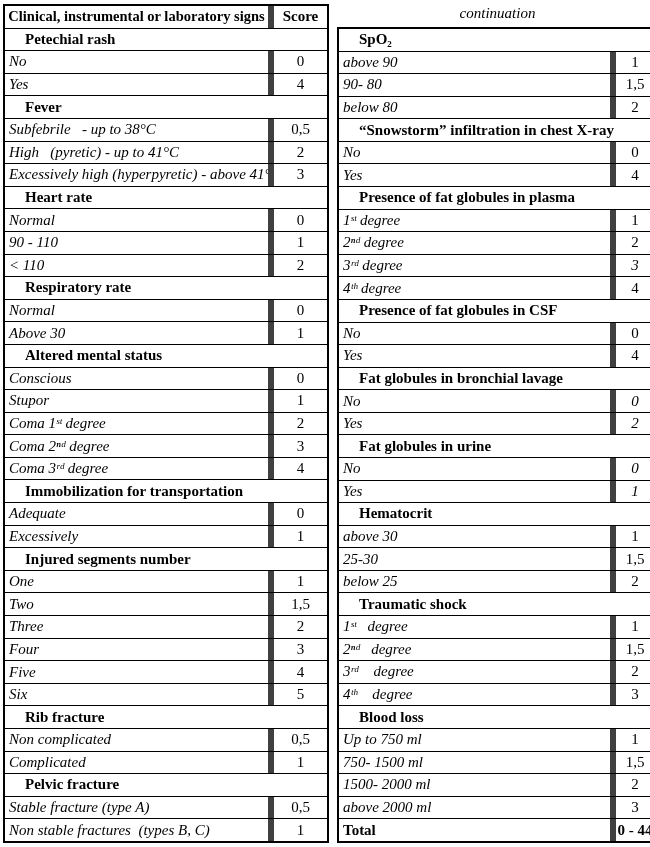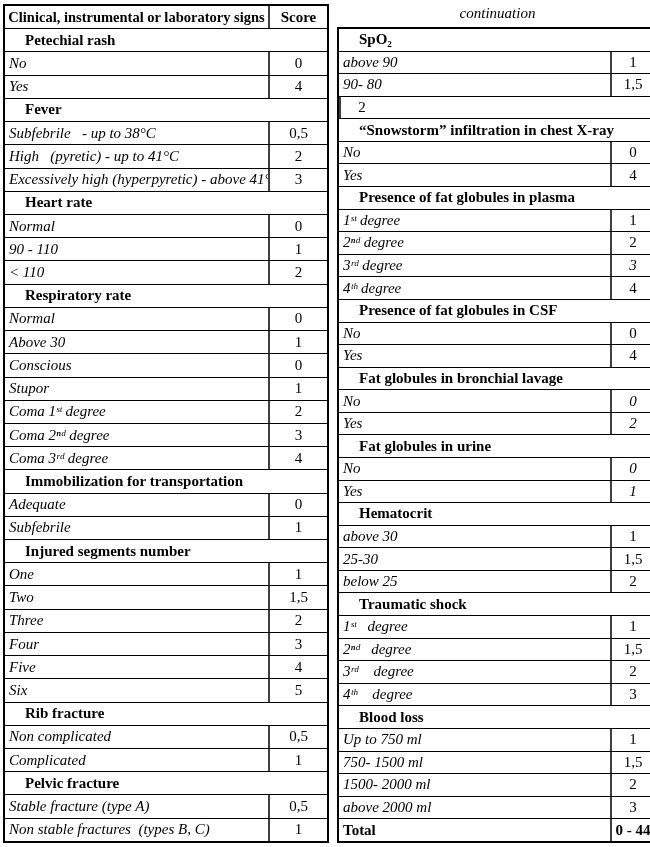--- a/index.html
+++ b/index.html
@@ -66,21 +66,21 @@
     font-style: italic;
     font-size: 15px;
     white-space: pre;
     overflow: hidden;
     box-sizing: border-box;
   }
   .cell-score {
     display: flex;
     align-items: center;
     justify-content: center;
-    border-left: 2px solid #404040;
+    border-left: 6px solid #404040;
     font-size: 15px;
     box-sizing: border-box;
     flex: 0 0 auto;
   }
   .tbl-left  .cell-score { width: 59px; }
   .tbl-right .cell-score { width: 44px; }
   .cell-score.it { font-style: italic; }
   .section-row .section-title {
     flex: 1 1 auto;
     display: flex;
@@ -162,20 +162,23 @@
         <div class="section-title">Respiratory rate</div>
       </div>
       <div class="row item-row">
         <div class="cell-label">Normal</div>
         <div class="cell-score">0</div>
       </div>
       <div class="row item-row">
         <div class="cell-label">Above 30</div>
         <div class="cell-score">1</div>
       </div>
+      <div class="row section-row">
+        <div class="section-title">Altered mental status</div>
+      </div>
       <div class="row item-row">
         <div class="cell-label">Conscious</div>
         <div class="cell-score">0</div>
       </div>
       <div class="row item-row">
         <div class="cell-label">Stupor</div>
         <div class="cell-score">1</div>
       </div>
       <div class="row item-row">
         <div class="cell-label">Coma 1ˢᵗ degree</div>
@@ -190,21 +193,21 @@
         <div class="cell-score">4</div>
       </div>
       <div class="row section-row">
         <div class="section-title">Immobilization for transportation</div>
       </div>
       <div class="row item-row">
         <div class="cell-label">Adequate</div>
         <div class="cell-score">0</div>
       </div>
       <div class="row item-row">
-        <div class="cell-label">Subfebrile</div>
+        <div class="cell-label">Excessively</div>
         <div class="cell-score">1</div>
       </div>
       <div class="row section-row">
         <div class="section-title">Injured segments number</div>
       </div>
       <div class="row item-row">
         <div class="cell-label">One</div>
         <div class="cell-score">1</div>
       </div>
       <div class="row item-row">
@@ -258,20 +261,21 @@
       </div>
       <div class="row item-row">
         <div class="cell-label">above 90</div>
         <div class="cell-score">1</div>
       </div>
       <div class="row item-row">
         <div class="cell-label">90- 80</div>
         <div class="cell-score">1,5</div>
       </div>
       <div class="row item-row">
+        <div class="cell-label">below 80</div>
         <div class="cell-score">2</div>
       </div>
       <div class="row section-row">
         <div class="section-title">“Snowstorm” infiltration in chest X-ray</div>
       </div>
       <div class="row item-row">
         <div class="cell-label">No</div>
         <div class="cell-score">0</div>
       </div>
       <div class="row item-row">

